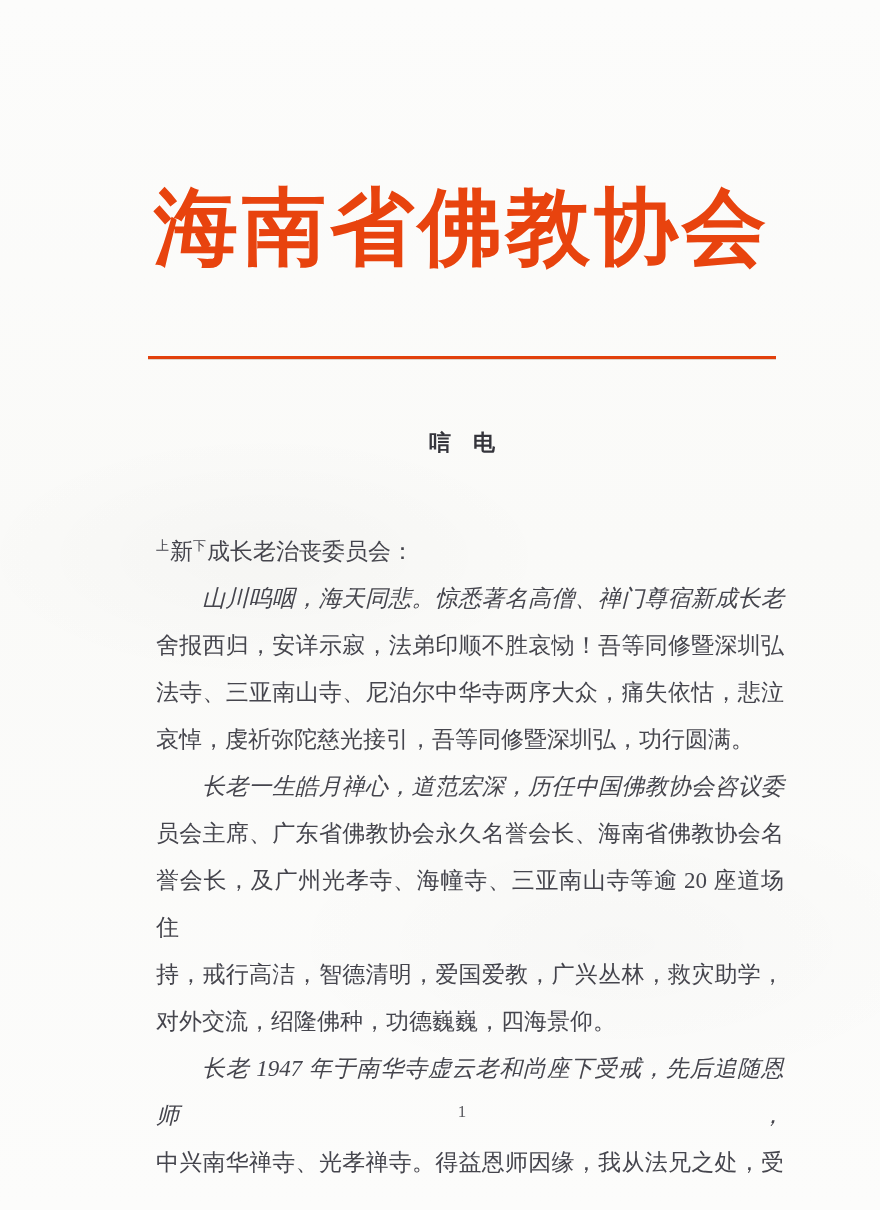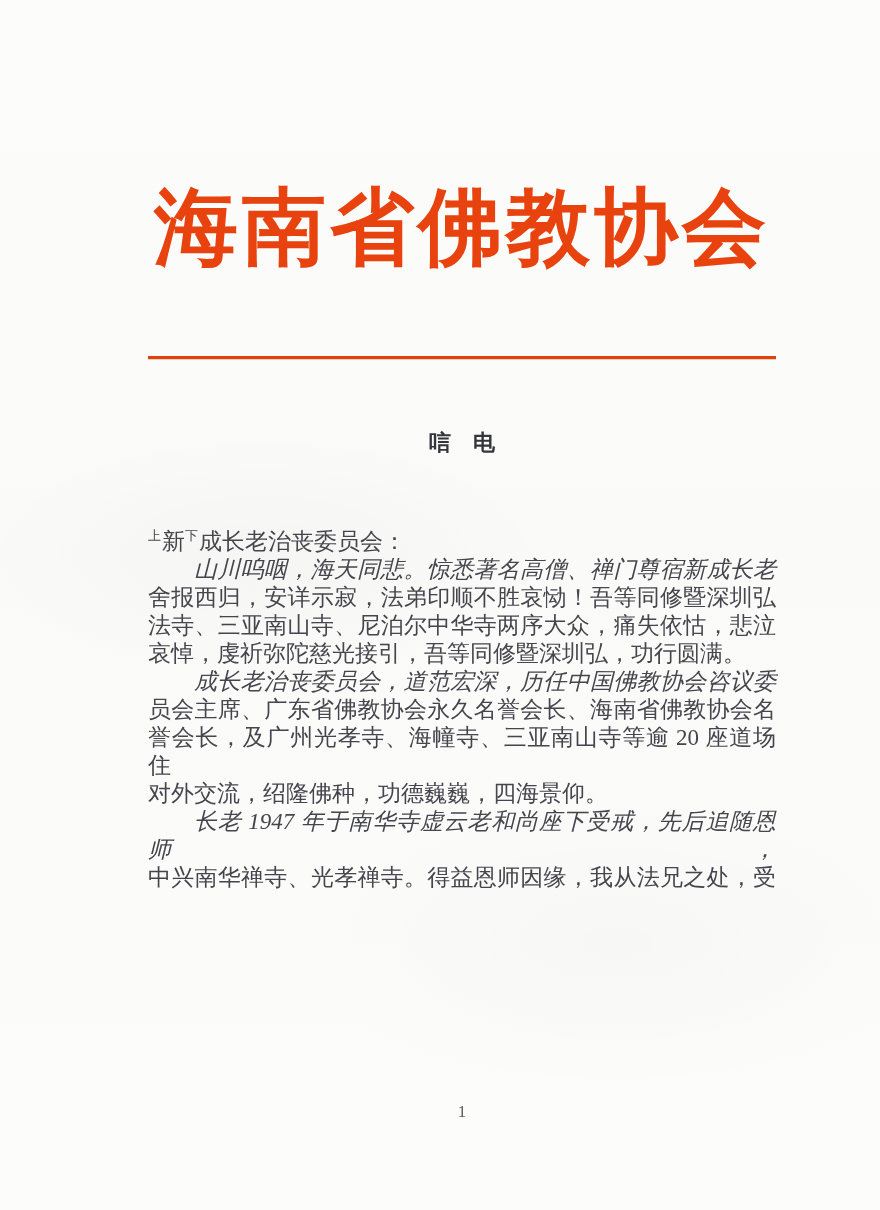--- a/index.html
+++ b/index.html
@@ -55,24 +55,24 @@
     right: 0;
     text-align: center;
     font-size: 22px;
     line-height: 42px;
     font-weight: bold;
     color: #34343b;
   }
   .body-text {
     position: absolute;
     top: 522px;
-    left: 0;
+    left: 8px;
     width: 628px;
     font-size: 23px;
-    line-height: 28px;
+    line-height: 47px;
     color: #45454d;
   }
   .line {
     width: 628px;
   }
   .line.fill {
     text-align: justify;
     text-align-last: justify;
     text-justify: inter-character;
   }
@@ -111,23 +111,24 @@
     <div class="body-text">
 
       <div class="line salutation">
         <span class="sup">上</span><span>新</span><span class="sup">下</span><span>成长老治丧委员会：</span>
       </div>
 
       <div class="line fill indent">山川呜咽，海天同悲。惊悉著名高僧、禅门尊宿新成长老</div>
       <div class="line fill">舍报西归，安详示寂，法弟印顺不胜哀恸！吾等同修暨深圳弘</div>
       <div class="line fill">法寺、三亚南山寺、尼泊尔中华寺两序大众，痛失依怙，悲泣</div>
       <div class="line">哀悼，虔祈弥陀慈光接引，吾等同修暨深圳弘，功行圆满。</div>
-      <div class="line fill indent">成长老治丧委员会，道范宏深，历任中国佛教协会咨议委</div>
+      <div class="line fill indent">长老一生皓月禅心，道范宏深，历任中国佛教协会咨议委</div>
       <div class="line fill">员会主席、广东省佛教协会永久名誉会长、海南省佛教协会名</div>
       <div class="line fill">誉会长，及广州光孝寺、海幢寺、三亚南山寺等逾 20 座道场住</div>
+      <div class="line fill">持，戒行高洁，智德清明，爱国爱教，广兴丛林，救灾助学，</div>
       <div class="line">对外交流，绍隆佛种，功德巍巍，四海景仰。</div>
       <div class="line fill indent">长老 1947 年于南华寺虚云老和尚座下受戒，先后追随恩师，</div>
       <div class="line fill">中兴南华禅寺、光孝禅寺。得益恩师因缘，我从法兄之处，受</div>
 
     </div>
 
     <div class="page-num">1</div>
 
   </div>
 </div>

